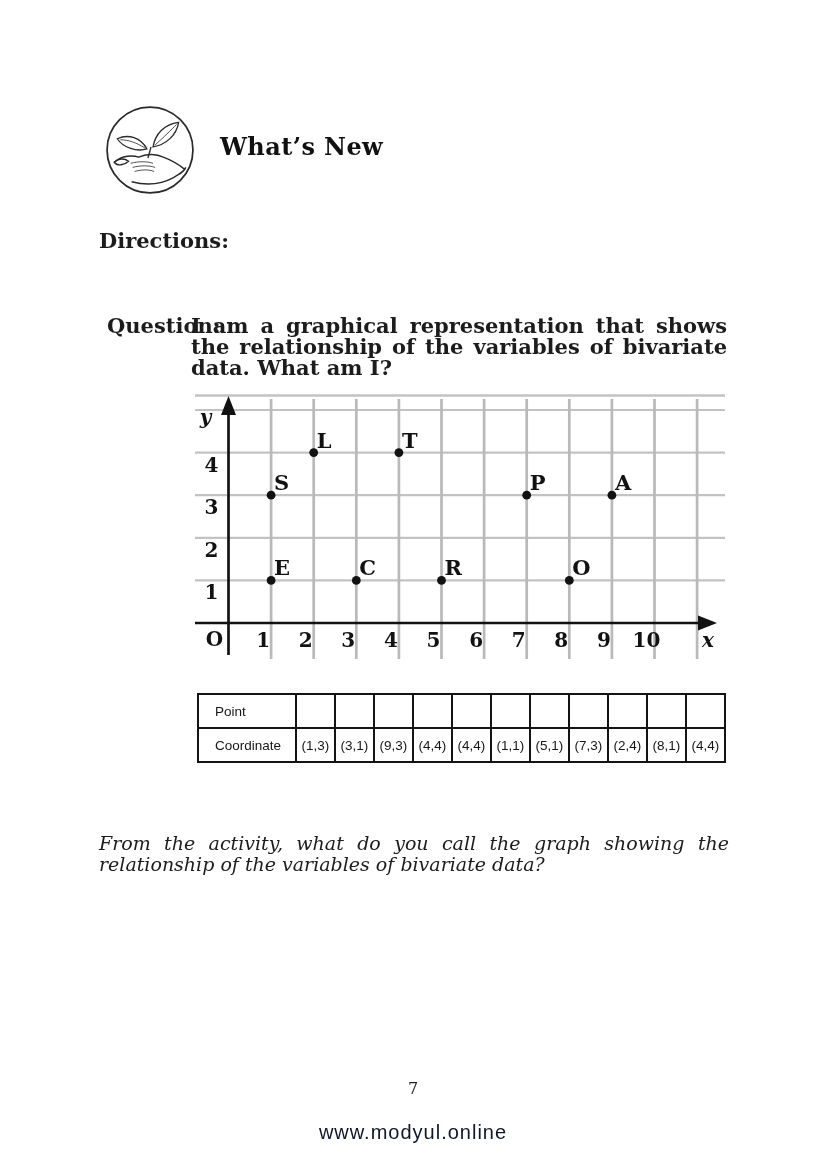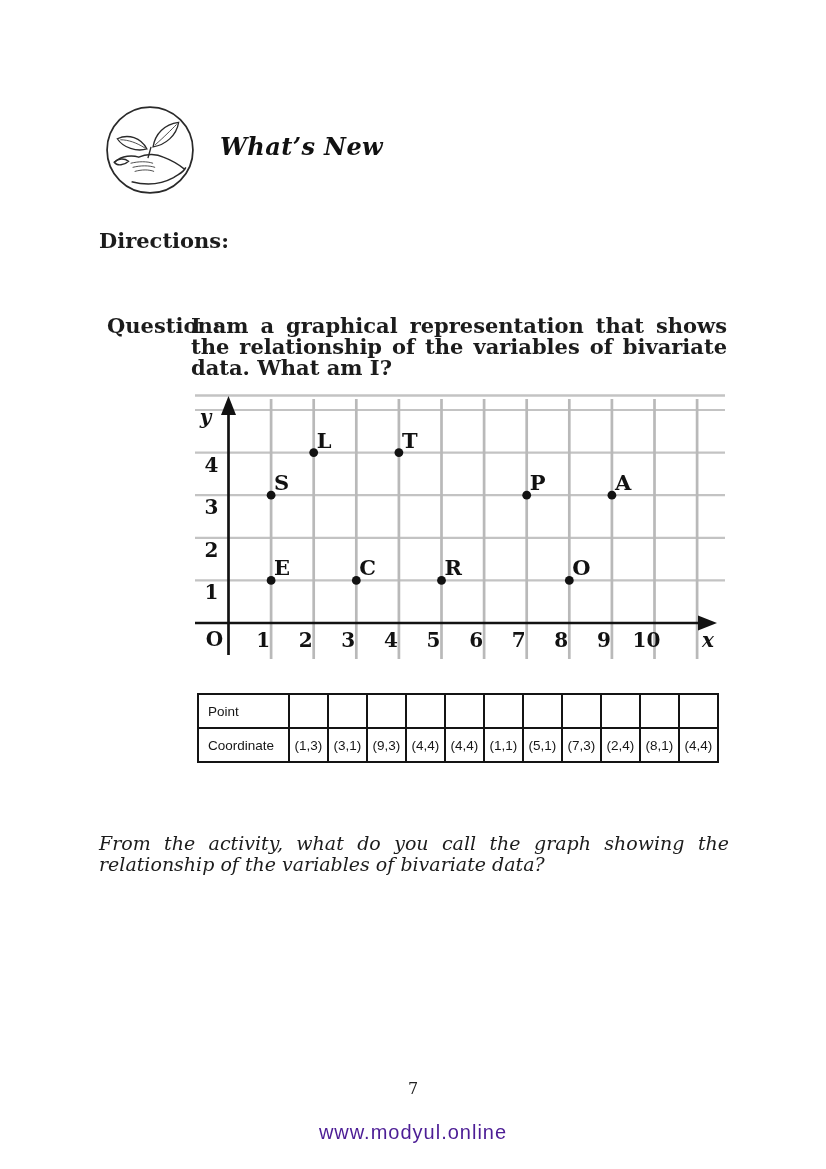--- a/index.html
+++ b/index.html
@@ -3,46 +3,46 @@
 <meta charset="utf-8">
 <style>
   html,body { margin:0; padding:0; background:#ffffff; }
   #page {
     position:relative; width:826px; height:1169px; background:#ffffff;
     font-family:"DejaVu Serif", serif; color:#1c1c1c; overflow:hidden;
   }
   .logo { position:absolute; left:104px; top:104px; width:92px; height:92px; }
   .title {
     position:absolute; left:220px; top:132px;
-    font-size:24px; font-weight:bold; font-style:italic; letter-spacing:0.4px; color:#111;
+    font-size:24px; font-weight:bold; letter-spacing:0.4px; color:#111;
   }
   .labeled-block { position:absolute; display:flex; font-size:21px; line-height:20.8px; }
   .labeled-block .block-label { font-weight:bold; flex:none; }
   .labeled-block .block-text { text-align:justify; }
   #directions-block { left:99px; top:231px; width:629px; }
   #directions-block .block-label { width:97px; }
   #question-block { left:107px; top:316px; width:620px; }
   #question-block .block-label { width:84px; }
   #question-block .block-text { font-weight:bold; }
   .graph-wrap { position:absolute; left:195px; top:393px; width:530px; height:270px; }
   .table-wrap { position:absolute; left:197px; top:693px; }
   table.decode { border-collapse:collapse; font-family:"Liberation Sans", sans-serif; font-size:13.5px; color:#161616; }
   table.decode td {
     border:2px solid #141414; height:32px; text-align:center;
     padding:0 1px; min-width:35px;
   }
-  table.decode td.rowhead { width:79px; min-width:79px; text-align:left; padding-left:9px; }
+  table.decode td.rowhead { width:79px; min-width:79px; text-align:left; padding-left:16px; }
   .followup {
     position:absolute; left:99px; top:833px; width:630px;
     font-style:italic; font-size:19px; line-height:21px; text-align:justify;
   }
   .page-number { position:absolute; left:0; top:1079px; width:826px; text-align:center; font-size:16px; color:#222; }
   .watermark {
     position:absolute; left:0; top:1121px; width:826px; text-align:center;
-    font-family:"Liberation Sans", sans-serif; font-size:20px; color:#4c1d95; letter-spacing:1px;
+    font-family:"Liberation Sans", sans-serif; font-size:20px; color:#0f172a; letter-spacing:1px;
   }
   svg text { font-family:"DejaVu Serif", serif; }
 </style>
 </head>
 <body>
 
 <div id="page">
 
   <svg class="logo" viewBox="0 0 90 90">
     <circle cx="45" cy="45" r="42" fill="none" stroke="#2a2a2a" stroke-width="1.7"></circle>

